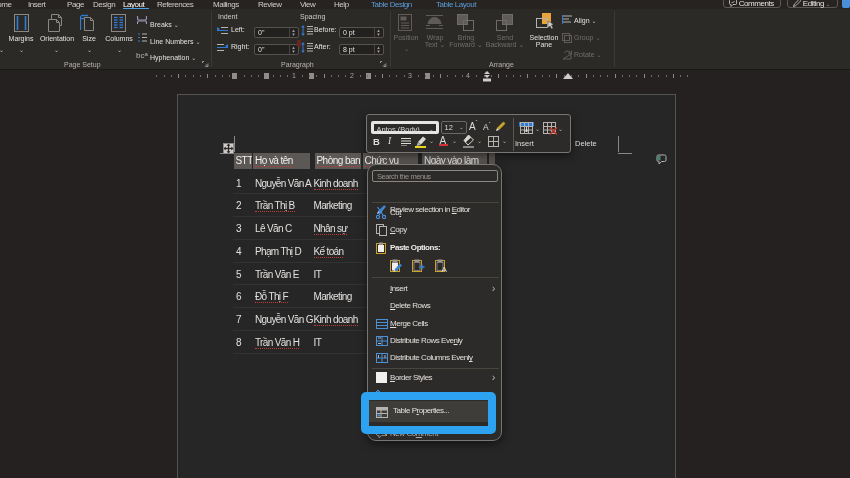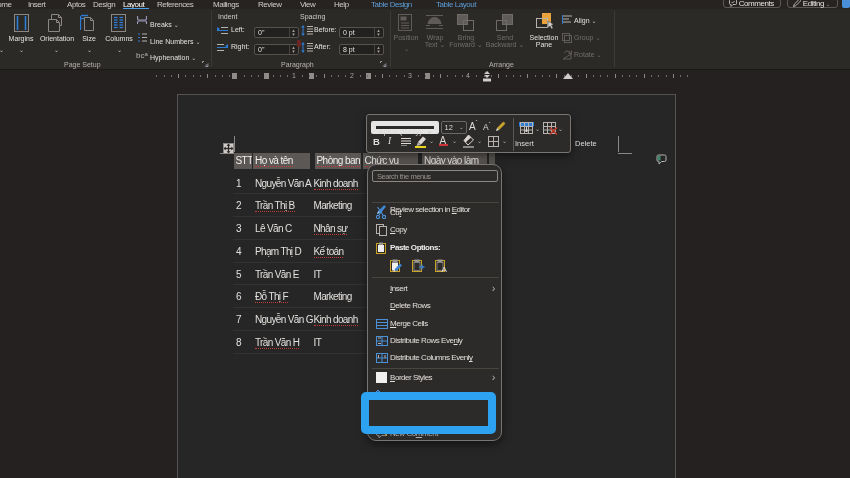--- a/index.html
+++ b/index.html
@@ -39,21 +39,21 @@
 .sq { border-bottom:1.5px dotted #c33b32; }
 
 .panel { background:#2d2b29; border:1px solid #787572; border-radius:4px; box-shadow:0 3px 8px rgba(0,0,0,0.5); }
 </style>
 </head>
 <body>
 
 <div id="tabrow" class="abs">
   <div class="tab" style="left:-8px">Home</div>
   <div class="tab" style="left:28px">Insert</div>
-  <div class="tab" style="left:67px">Aptos</div>
+  <div class="tab" style="left:67px">Page</div>
   <div class="tab" style="left:93px">Design</div>
   <div class="tab active" style="left:123px">Layout</div>
   <div class="tab" style="left:157px">References</div>
   <div class="tab" style="left:213px">Mailings</div>
   <div class="tab" style="left:258px">Review</div>
   <div class="tab" style="left:300px">View</div>
   <div class="tab" style="left:334px">Help</div>
   <div class="tab ctx" style="left:371px">Table Design</div>
   <div class="tab ctx" style="left:436px">Table Layout</div>
   <div id="layout-underline" class="abs"></div>
@@ -421,21 +421,21 @@
       <div class="abs" style="left:233px; top:329.75px; width:263px; height:1px; background:rgba(255,255,255,0.06);"></div>
       <div class="trow" style="left:236px; top:336.75px;">8</div>
       <div class="trow" style="left:255px; top:336.75px;"><span class="sq">Trần Văn H</span></div>
       <div class="trow" style="left:313.5px; top:336.75px;">IT</div>
       <div class="abs" style="left:233px; top:352.5px; width:263px; height:1px; background:rgba(255,255,255,0.06);"></div>
     </div>
 </div>
 
 <div id="minitb" class="abs panel" style="left:366px; top:114px; width:205px; height:39px; border-radius:3px;">
 
-  <div class="abs" style="left:3.5px; top:5.5px; width:68px; height:13px; border:5px solid #e5e5e5; border-radius:2px; font-size:7.5px; color:#dedbd8; line-height:11.5px; padding-left:3px;">Aptos (Body)<span style="position:absolute; right:2px; top:0.5px; font-size:5.5px; color:#b5b2af;">⌄</span></div>
+  <div class="abs" style="left:3.5px; top:5.5px; width:68px; height:13px; border:3px solid #e5e5e5; border-radius:2px; font-size:7.5px; color:#dedbd8; line-height:11.5px; padding-left:3px;">Aptos (Body)<span style="position:absolute; right:2px; top:0.5px; font-size:5.5px; color:#b5b2af;">⌄</span></div>
   <div class="abs" style="left:73.5px; top:5.5px; width:26px; height:13px; border:1px solid #6a6764; border-radius:2px; font-size:7.5px; color:#dedbd8; line-height:11.5px; padding-left:3px;">12<span style="position:absolute; right:2px; top:0.5px; font-size:5.5px; color:#b5b2af;">⌄</span></div>
   <div class="abs" style="left:102px; top:4px; font-size:10px; color:#dedbd8;">A<span style="font-size:5px; vertical-align:6px;">ˆ</span></div>
   <div class="abs" style="left:116px; top:6px; font-size:8.5px; color:#dedbd8;">A<span style="font-size:5px; vertical-align:4px;">ˇ</span></div>
   <svg class="abs" style="left:129px; top:5px;" width="12" height="12" viewBox="0 0 12 12">
     <path d="M1 8 l5.5 -5.5 a1.4 1.4 0 0 1 2 2 l-5.5 5.5 z" fill="#c9a227" stroke="#8a7a3a" stroke-width="0.5"></path>
     <path d="M1 8 l2 2 l-3 1 z" fill="#e3e1de"></path>
   </svg>
 
   <div class="abs" style="left:6px; top:21px; font-size:9.5px; font-weight:bold; color:#dedbd8;">B</div>
   <div class="abs" style="left:21px; top:21px; font-size:9.5px; font-style:italic; font-family:'Liberation Serif',serif; color:#dedbd8;">I</div>
@@ -583,20 +583,29 @@
         </svg>
   </span>Distribute Columns Evenl<u>y</u></div>
   <div class="msep" style="top:202.5px;"></div>
   <div class="mi" style="top:204.2px;"><span class="mico"><span style="display:inline-block; width:11px; height:11px; background:#f2f0ee;"></span></span><u>B</u>order Styles<span class="subarr">›</span></div>
   <div class="mi" style="top:221.4px;"><span class="mico">
     <svg width="11" height="11" viewBox="0 0 11 11">
           <path d="M2 1 v7 m0 -7 l2 2 m-2 -2 l-2 2" stroke="#4a90d9" fill="none"></path>
           <text x="5" y="10" font-size="8" fill="#d9d6d3" font-family="Liberation Sans">A</text>
         </svg>
   </span>Text Direction...</div>
+  <div class="mi" style="top:236px; background:#3f3d3a; height:20.5px; line-height:20.5px; width:122px; left:1px; padding-left:24px;"><span class="mico" style="top:5px; left:7px;">
+    <svg width="12" height="11" viewBox="0 0 12 11">
+          <rect x="0.5" y="0.5" width="11" height="10" fill="none" stroke="#b5b2af"></rect>
+          <rect x="0.5" y="0.5" width="11" height="3" fill="#b5b2af"></rect>
+          <line x1="5" y1="0.5" x2="5" y2="10.5" stroke="#b5b2af"></line>
+          <line x1="0.5" y1="6.5" x2="11.5" y2="6.5" stroke="#b5b2af"></line>
+          <rect x="1.5" y="7.5" width="2.5" height="2" fill="#4a90d9"></rect>
+        </svg>
+  </span>Table P<u>r</u>operties...</div>
   <div class="mi" style="top:260.4px; color:#b0ada9;"><span class="mico">
     <svg width="11" height="11" viewBox="0 0 11 11">
           <path d="M2 1 h7 a1.5 1.5 0 0 1 1.5 1.5 v3.5 a1.5 1.5 0 0 1 -1.5 1.5 h-3.5 l-2.5 2.5 v-2.5 h-1 a1.5 1.5 0 0 1 -1.5 -1.5 v-3.5 a1.5 1.5 0 0 1 1.5 -1.5 z" fill="none" stroke="#8a8784"></path>
           <path d="M9 6 l2 2" stroke="#c9a227"></path>
         </svg>
   </span>New Co<u>m</u>ment</div>
 </div>
 <style>
 .mi { position:absolute; left:0; width:135px; height:17.3px; line-height:17.3px; padding-left:22px; white-space:nowrap; }
 .mico { position:absolute; left:8px; top:3px; width:13px; height:13px; }

